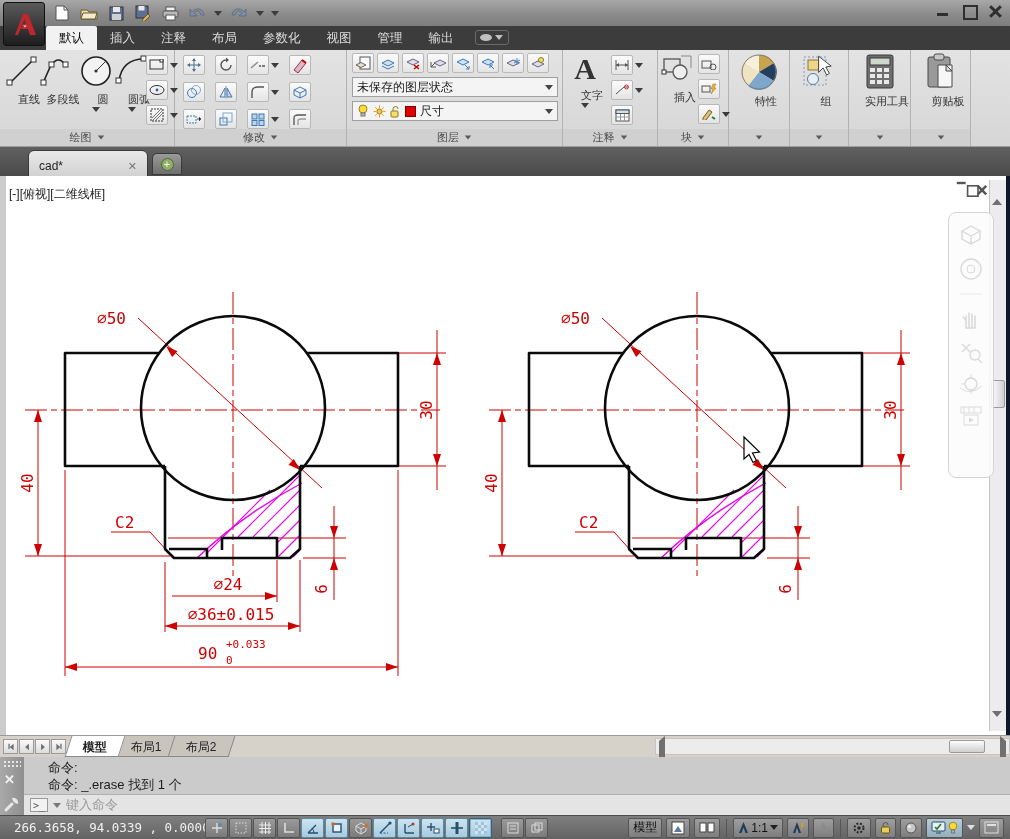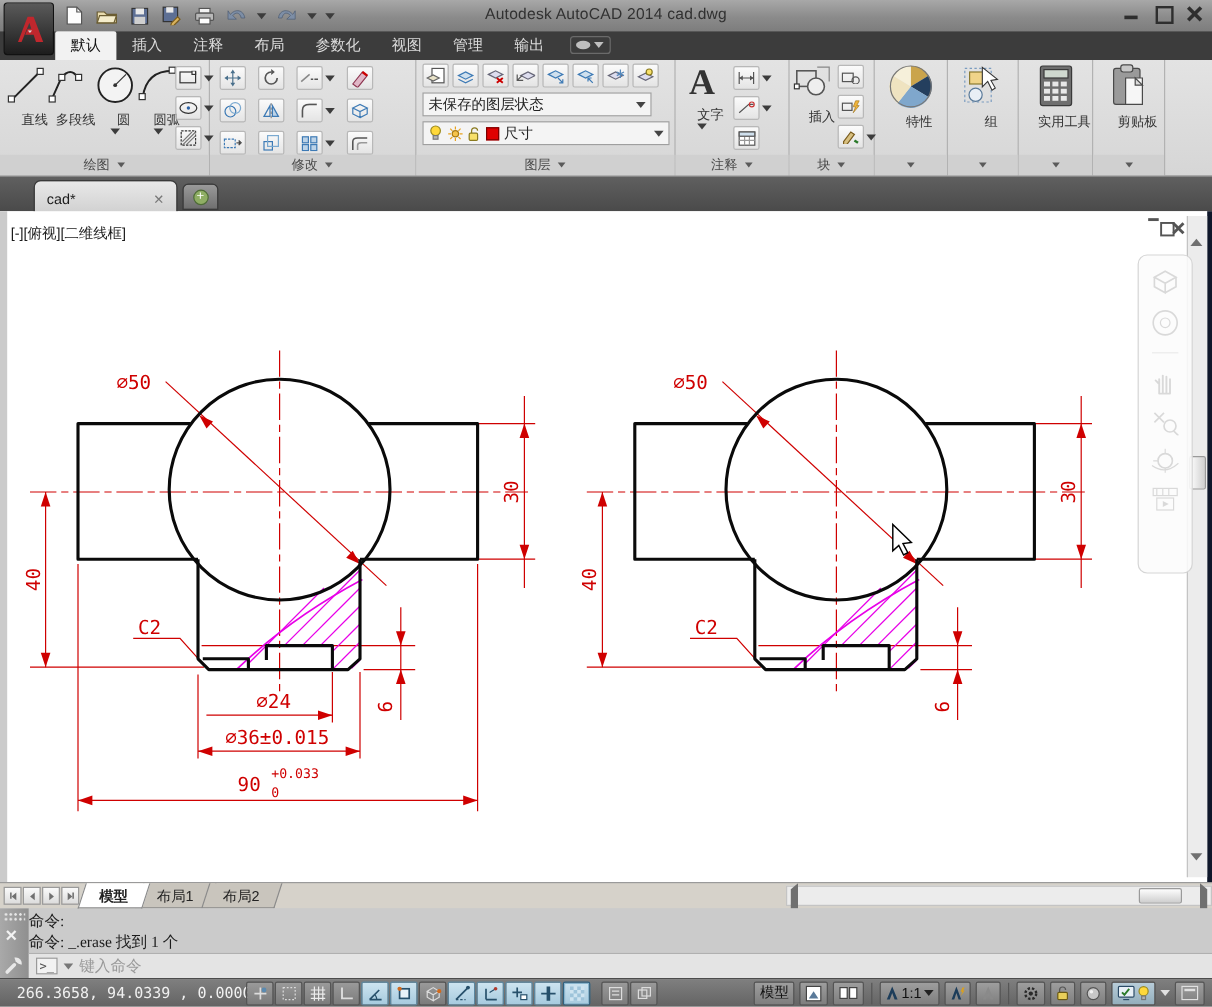--- a/index.html
+++ b/index.html
@@ -104,21 +104,21 @@
   .hthumb { position:absolute; top:1px; right:24px; width:36px; height:13px; background:linear-gradient(#fdfdfd,#cfcfcf); border:1px solid #9a9a9a; border-radius:2px; }
 
   
   .cmdwin { position:absolute; left:0; top:757px; width:1010px; height:58px; background:#c9c9c9; }
   .cmdgrip { position:absolute; left:0; top:0; width:24px; height:58px; background:linear-gradient(90deg,#a9a9a9,#8f8f8f); }
   .gripdots { position:absolute; left:3px; top:3px; width:18px; height:8px;
     background:radial-gradient(circle,#e7e7e7 1px,transparent 1.2px); background-size:4px 4px; }
   .cmdx { position:absolute; left:4px; top:15px; color:#f2f2f2; font-size:13px; font-weight:bold; }
   .cmdwrench { position:absolute; left:3px; top:38px; }
   .cmdhist { position:absolute; left:24px; top:0; width:986px; height:37px; background:#cbcbcb;
-    font-family:Liberation Serif, serif; font-size:13px; color:#1c1c1c; padding:2px 0; line-height:17px; }
+    font-family:Liberation Sans, sans-serif; font-size:13px; color:#1c1c1c; padding:2px 24px; line-height:17px; }
   .cmdinput { position:absolute; left:24px; top:37px; width:986px; height:21px; background:#e4e4e4; border-top:1px solid #b0b0b0;
     display:flex; align-items:center; padding:0 6px; gap:5px; }
   .prompt-badge { font-family:"DejaVu Sans Mono",monospace; font-size:10px; color:#555;
     border:1px solid #9a9a9a; background:#f2f2f2; padding:0 2px; height:14px; line-height:13px; }
   .cmd-placeholder { font-size:13px; color:#9a9a9a; }
 
   
   .statusbar { position:absolute; left:0; top:815px; width:1010px; height:24px;
     background:linear-gradient(#7f7f7f,#636363); border-top:1px solid #4c4c4c; display:flex; align-items:center; }
   .coords { position:absolute; left:14px; font-size:12.5px; color:#f0f0f0; font-family:"DejaVu Sans Mono",monospace; }
@@ -189,21 +189,20 @@
         </span>
       <span class="mini-caret"></span>
       <span class="btn">
         <svg width="18" height="14">
             <path d="M14,6 C10,1 3,2 2,9 L5,9 C6,4 10,4 12,7 L9,10 H16 V3 Z" fill="#7d8ea6" stroke="#4e5d73" stroke-width=".6"></path>
           </svg>
         </span>
       <span class="mini-caret"></span>
       <span class="mini-caret"></span>
     </div>
-    <div class="title-text">Autodesk AutoCAD 2014   cad.dwg</div>
     <div class="winbtns">
       <span class="wb wb-min"></span>
       <span class="wb wb-max"></span>
       <span class="wb wb-close"></span>
     </div>
   </div>
 
   <div class="tabrow">
     <div class="rtabs">
       <span class="rtab active">默认</span>
@@ -431,21 +430,21 @@
               <path d="M12,2 v7 M9,4 l6,3 M15,4 l-6,3" stroke="#58b" stroke-width="1"></path>
             </svg>
           </span>
         <span class="sico">
             <svg width="16" height="14">
               <path d="M2,8 l6,-3 6,3 -6,3 z" fill="#dde" stroke="#667"></path>
               <circle cx="11" cy="4" r="2.5" fill="#f7e06a" stroke="#8a7a1e"></circle>
             </svg>
           </span>
       </div>
-      <div class="combo" style="left:5px;top:27px;width:191px;">
+      <div class="combo" style="left:5px;top:27px;width:206px;">
         <span>未保存的图层状态</span>
           <span class="mini-caret"></span>
       </div>
       <div class="combo" style="left:5px;top:51px;width:206px;">
         <svg width="12" height="14">
             <circle cx="6" cy="5" r="4" fill="#ffd83a" stroke="#9a8a20"></circle>
             <rect x="4" y="9" width="4" height="3" fill="#b8b8b8" stroke="#777"></rect>
           </svg>
         <svg width="13" height="13">
             <circle cx="6.5" cy="6.5" r="2.6" fill="#f6c34a" stroke="#a97b12"></circle>

